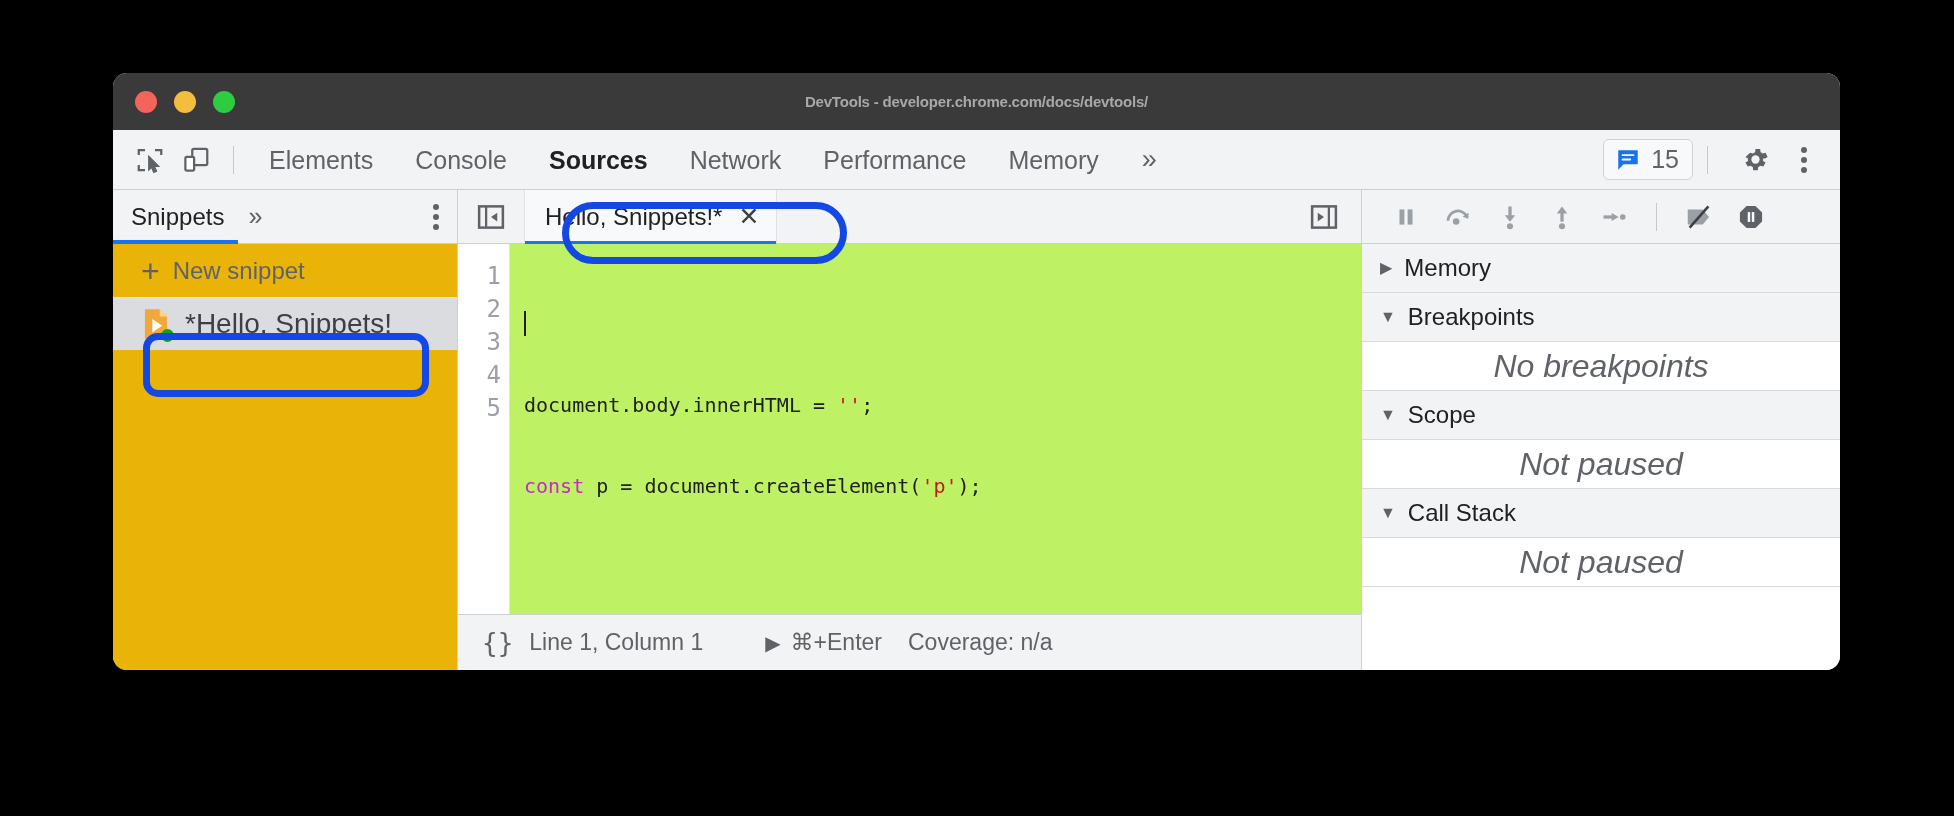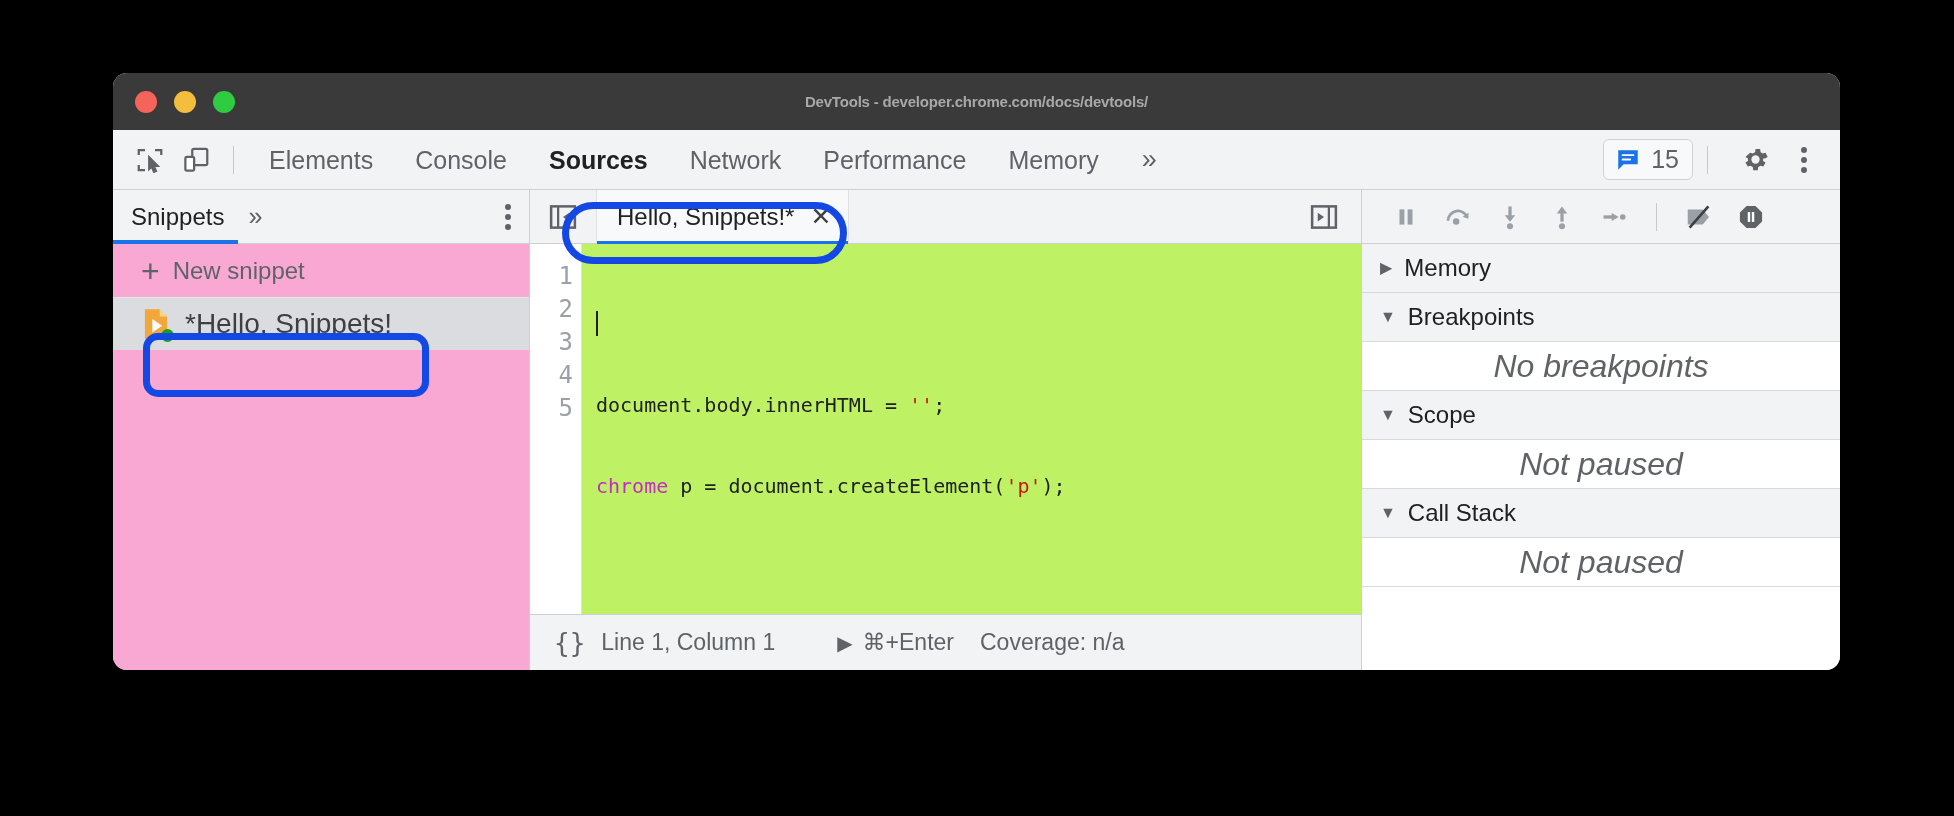--- a/index.html
+++ b/index.html
@@ -69,21 +69,21 @@
   .msg-count { font-size:25px; color:#5f6368; }
   .gear { margin: 0 6px 0 10px; }
   .kebab { display:flex; flex-direction:column; gap:4px; align-items:center;
            width:40px; }
   .kebab i { width:6px; height:6px; border-radius:50%; background:#5f6368; display:block; }
 
   
   .body-split { display:flex; height: 480px; }
 
   
-  .nav-pane { width: 417px; background:#f9a8d4; border-right:1px solid #cdd0d3;
+  .nav-pane { width: 345px; background:#eab308; border-right:1px solid #cdd0d3;
               display:flex; flex-direction:column; }
   .nav-tabbar {
     height:54px; background:#f1f3f4; border-bottom:1px solid #cdd0d3;
     display:flex; align-items:center; position:relative;
   }
   .nav-tab {
     font-size:24px; color:#202124; padding: 0 14px 0 18px; line-height:53px;
     position:relative;
   }
   .nav-tab.active::after {
@@ -303,21 +303,21 @@
           <div class="gutter">
             <div>1</div>
             <div>2</div>
             <div>3</div>
             <div>4</div>
             <div>5</div>
           </div>
           <div class="codelines">
             <div><span class="caret"></span></div>
             <div>document.body.innerHTML = <span class="k-str">''</span>;</div>
-            <div><span class="k-kw">chrome</span> p = document.createElement(<span class="k-str">'p'</span>);</div>
+            <div><span class="k-kw">const</span> p = document.createElement(<span class="k-str">'p'</span>);</div>
             
           </div>
         </div>
 
         <div class="ed-status">
           <span class="braces">{}</span>
           <span class="st-pos">Line 1, Column 1</span>
           <span class="st-run">
             <span class="st-play">▶</span>
             <span>⌘+Enter</span>

